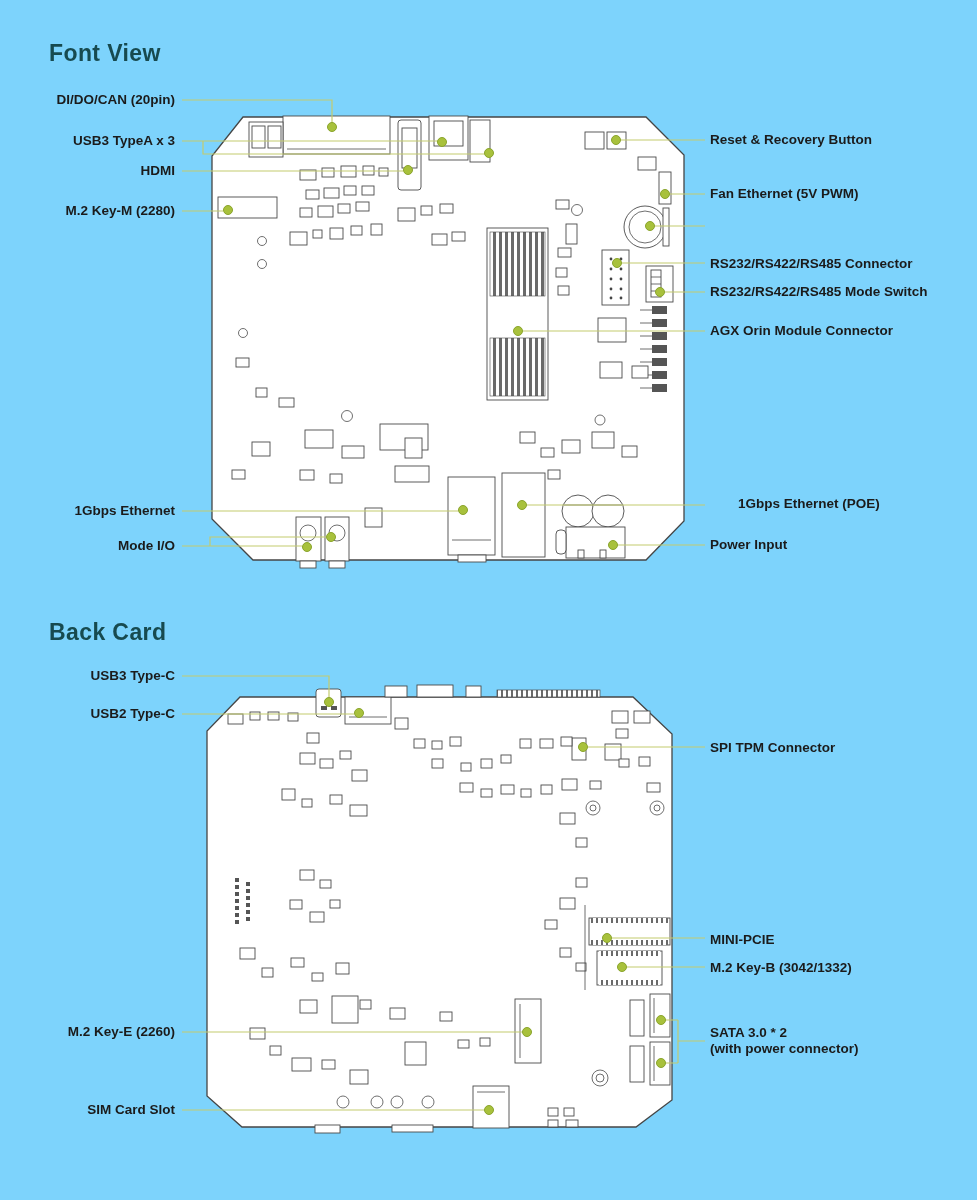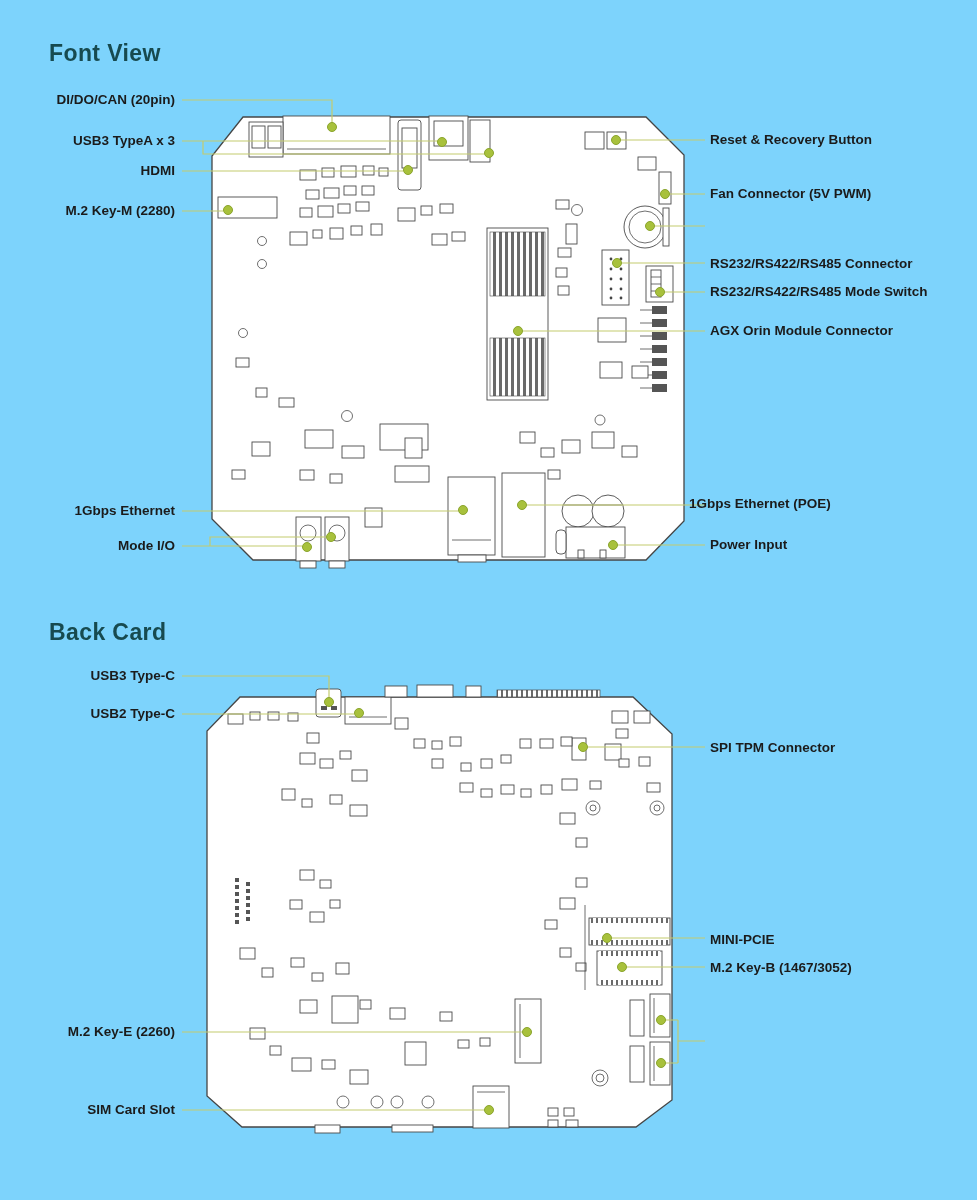--- a/index.html
+++ b/index.html
@@ -400,29 +400,33 @@
 <div class="view-title" style="top:619px;left:49px">Back Card</div>
 
 <div class="lbl left" style="top:92px;right:802px">DI/DO/CAN (20pin)</div>
 <div class="lbl left" style="top:133px;right:802px">USB3 TypeA x 3</div>
 <div class="lbl left" style="top:163px;right:802px">HDMI</div>
 <div class="lbl left" style="top:203px;right:802px">M.2 Key-M (2280)</div>
 <div class="lbl left" style="top:503px;right:802px">1Gbps Ethernet</div>
 <div class="lbl left" style="top:538px;right:802px">Mode I/O</div>
 
 <div class="lbl" style="top:132px;left:710px">Reset &amp; Recovery Button</div>
-<div class="lbl" style="top:186px;left:710px">Fan Connector (5V PWM)</div>
+<div class="lbl" style="top:186px;left:710px">Fan Ethernet (5V PWM)</div>
 <div class="lbl" style="top:256px;left:710px">RS232/RS422/RS485 Connector</div>
 <div class="lbl" style="top:284px;left:710px">RS232/RS422/RS485 Mode Switch</div>
 <div class="lbl" style="top:323px;left:710px">AGX Orin Module Connector</div>
-<div class="lbl" style="top:496px;left:689px">1Gbps Ethernet (POE)</div>
+<div class="lbl" style="top:496px;left:738px">1Gbps Ethernet (POE)</div>
 <div class="lbl" style="top:537px;left:710px">Power Input</div>
 
 <div class="lbl left" style="top:668px;right:802px">USB3 Type-C</div>
 <div class="lbl left" style="top:706px;right:802px">USB2 Type-C</div>
 <div class="lbl left" style="top:1024px;right:802px">M.2 Key-E (2260)</div>
 <div class="lbl left" style="top:1102px;right:802px">SIM Card Slot</div>
 
 <div class="lbl" style="top:740px;left:710px">SPI TPM Connector</div>
 <div class="lbl" style="top:932px;left:710px">MINI-PCIE</div>
-<div class="lbl" style="top:960px;left:710px">M.2 Key-B (1467/3052)</div>
-
+<div class="lbl" style="top:960px;left:710px">M.2 Key-B (3042/1332)</div>
+<div class="lbl" style="top:1025px;left:710px">
+  <div>SATA 3.0 * 2</div>
+  <div>(with power connector)</div>
 </div>
 
+</div>
+
 </body></html>

